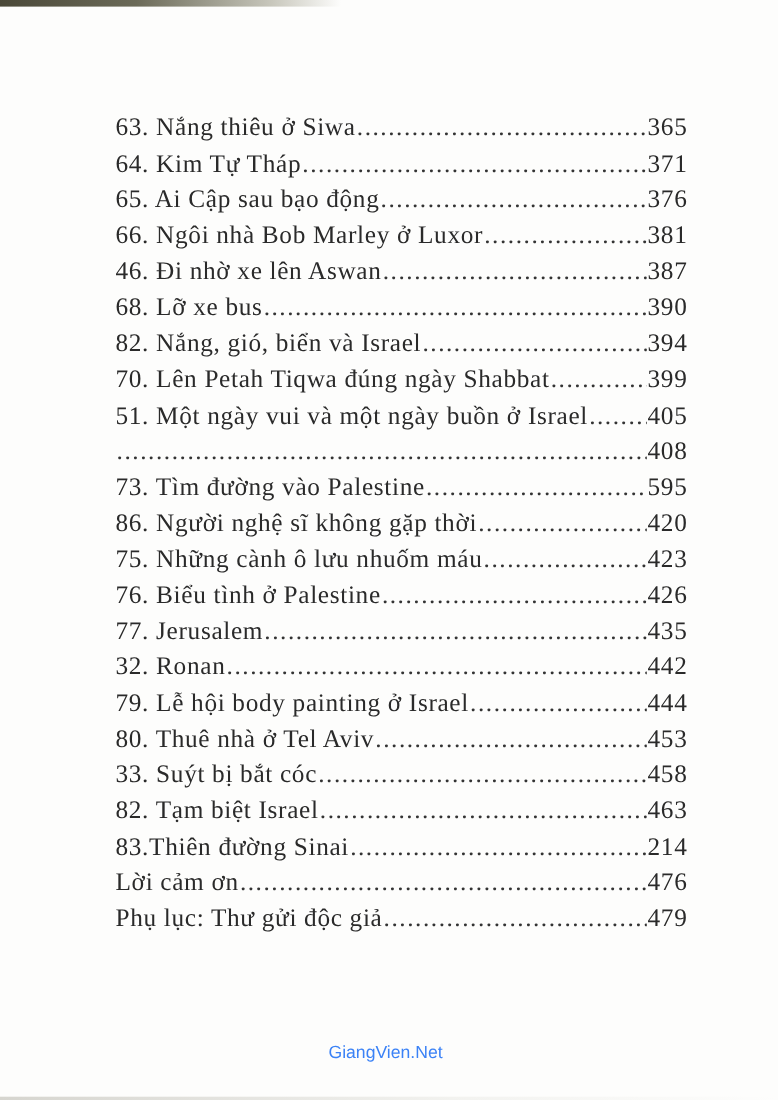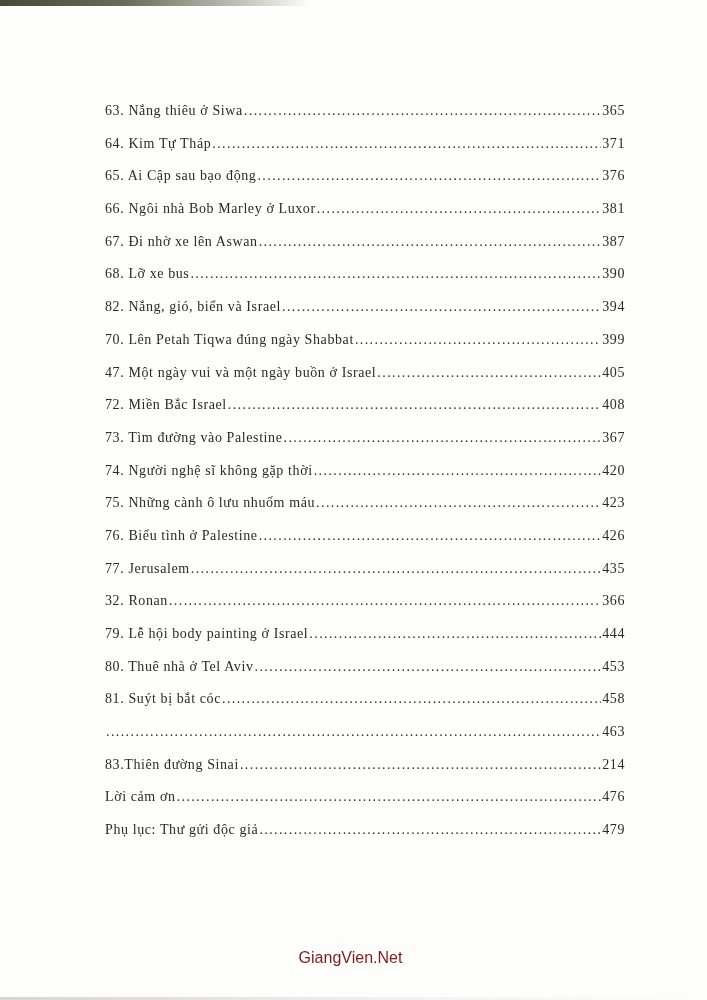--- a/index.html
+++ b/index.html
@@ -11,35 +11,35 @@
     }
     .top-shadow {
       position: absolute; left: 0; top: 0; width: 310px; height: 6px;
       background: linear-gradient(to right, #4a4838 0%, #6b6a58 40%, #c9c8bd 80%, rgba(253,253,252,0) 100%);
     }
     .toc {
       position: absolute; left: 105px; top: 103px; width: 520px;
     }
     .toc-row {
       display: flex; align-items: baseline; height: 32.7px;
-      font-size: 14px; letter-spacing: 0.6px;
+      font-size: 23px; letter-spacing: 0.6px;
     }
     .toc-title { white-space: nowrap; }
     .toc-dots {
       flex: 1; overflow: hidden; white-space: nowrap; margin: 0 1px;
       letter-spacing: 1.4px; color: #333;
     }
     .toc-dots::after {
       content: "......................................................................................................................................................";
     }
     .toc-page { white-space: nowrap; text-align: right; }
     .watermark {
       position: absolute; left: 0; width: 701px; top: 949px; text-align: center;
       font-family: "Liberation Sans", "DejaVu Sans", sans-serif;
-      font-size: 16px; color: #7f1d1d;
+      font-size: 16px; color: #3b82f6;
     }
     .bottom-edge {
       position: absolute; left: 0; bottom: 0; width: 707px; height: 3px;
       background: linear-gradient(to right, #d6d5cf, #f3f3f0 60%, #fdfdfc);
     }
   </style>
 </head>
 <body>
 
 <div class="top-shadow"></div>
@@ -59,56 +59,55 @@
       <span class="toc-title">65. Ai Cập sau bạo động</span>
       <span class="toc-dots"></span>
       <span class="toc-page">376</span>
     </div>
   <div class="toc-row">
       <span class="toc-title">66. Ngôi nhà Bob Marley ở Luxor</span>
       <span class="toc-dots"></span>
       <span class="toc-page">381</span>
     </div>
   <div class="toc-row">
-      <span class="toc-title">67. Đi nhờ xe lên Aswan</span>
+      <span class="toc-title">46. Đi nhờ xe lên Aswan</span>
       <span class="toc-dots"></span>
       <span class="toc-page">387</span>
     </div>
   <div class="toc-row">
       <span class="toc-title">68. Lỡ xe bus</span>
       <span class="toc-dots"></span>
       <span class="toc-page">390</span>
     </div>
   <div class="toc-row">
       <span class="toc-title">82. Nắng, gió, biển và Israel</span>
       <span class="toc-dots"></span>
       <span class="toc-page">394</span>
     </div>
   <div class="toc-row">
       <span class="toc-title">70. Lên Petah Tiqwa đúng ngày Shabbat</span>
       <span class="toc-dots"></span>
       <span class="toc-page">399</span>
     </div>
   <div class="toc-row">
-      <span class="toc-title">47. Một ngày vui và một ngày buồn ở Israel</span>
+      <span class="toc-title">51. Một ngày vui và một ngày buồn ở Israel</span>
       <span class="toc-dots"></span>
       <span class="toc-page">405</span>
     </div>
   <div class="toc-row">
-      <span class="toc-title">72. Miền Bắc Israel</span>
       <span class="toc-dots"></span>
       <span class="toc-page">408</span>
     </div>
   <div class="toc-row">
       <span class="toc-title">73. Tìm đường vào Palestine</span>
       <span class="toc-dots"></span>
-      <span class="toc-page">367</span>
+      <span class="toc-page">595</span>
     </div>
   <div class="toc-row">
-      <span class="toc-title">74. Người nghệ sĩ không gặp thời</span>
+      <span class="toc-title">86. Người nghệ sĩ không gặp thời</span>
       <span class="toc-dots"></span>
       <span class="toc-page">420</span>
     </div>
   <div class="toc-row">
       <span class="toc-title">75. Những cành ô lưu nhuốm máu</span>
       <span class="toc-dots"></span>
       <span class="toc-page">423</span>
     </div>
   <div class="toc-row">
       <span class="toc-title">76. Biểu tình ở Palestine</span>
@@ -116,38 +115,39 @@
       <span class="toc-page">426</span>
     </div>
   <div class="toc-row">
       <span class="toc-title">77. Jerusalem</span>
       <span class="toc-dots"></span>
       <span class="toc-page">435</span>
     </div>
   <div class="toc-row">
       <span class="toc-title">32. Ronan</span>
       <span class="toc-dots"></span>
-      <span class="toc-page">366</span>
+      <span class="toc-page">442</span>
     </div>
   <div class="toc-row">
       <span class="toc-title">79. Lễ hội body painting ở Israel</span>
       <span class="toc-dots"></span>
       <span class="toc-page">444</span>
     </div>
   <div class="toc-row">
       <span class="toc-title">80. Thuê nhà ở Tel Aviv</span>
       <span class="toc-dots"></span>
       <span class="toc-page">453</span>
     </div>
   <div class="toc-row">
-      <span class="toc-title">81. Suýt bị bắt cóc</span>
+      <span class="toc-title">33. Suýt bị bắt cóc</span>
       <span class="toc-dots"></span>
       <span class="toc-page">458</span>
     </div>
   <div class="toc-row">
+      <span class="toc-title">82. Tạm biệt Israel</span>
       <span class="toc-dots"></span>
       <span class="toc-page">463</span>
     </div>
   <div class="toc-row">
       <span class="toc-title">83.Thiên đường Sinai</span>
       <span class="toc-dots"></span>
       <span class="toc-page">214</span>
     </div>
   <div class="toc-row">
       <span class="toc-title">Lời cảm ơn</span>

